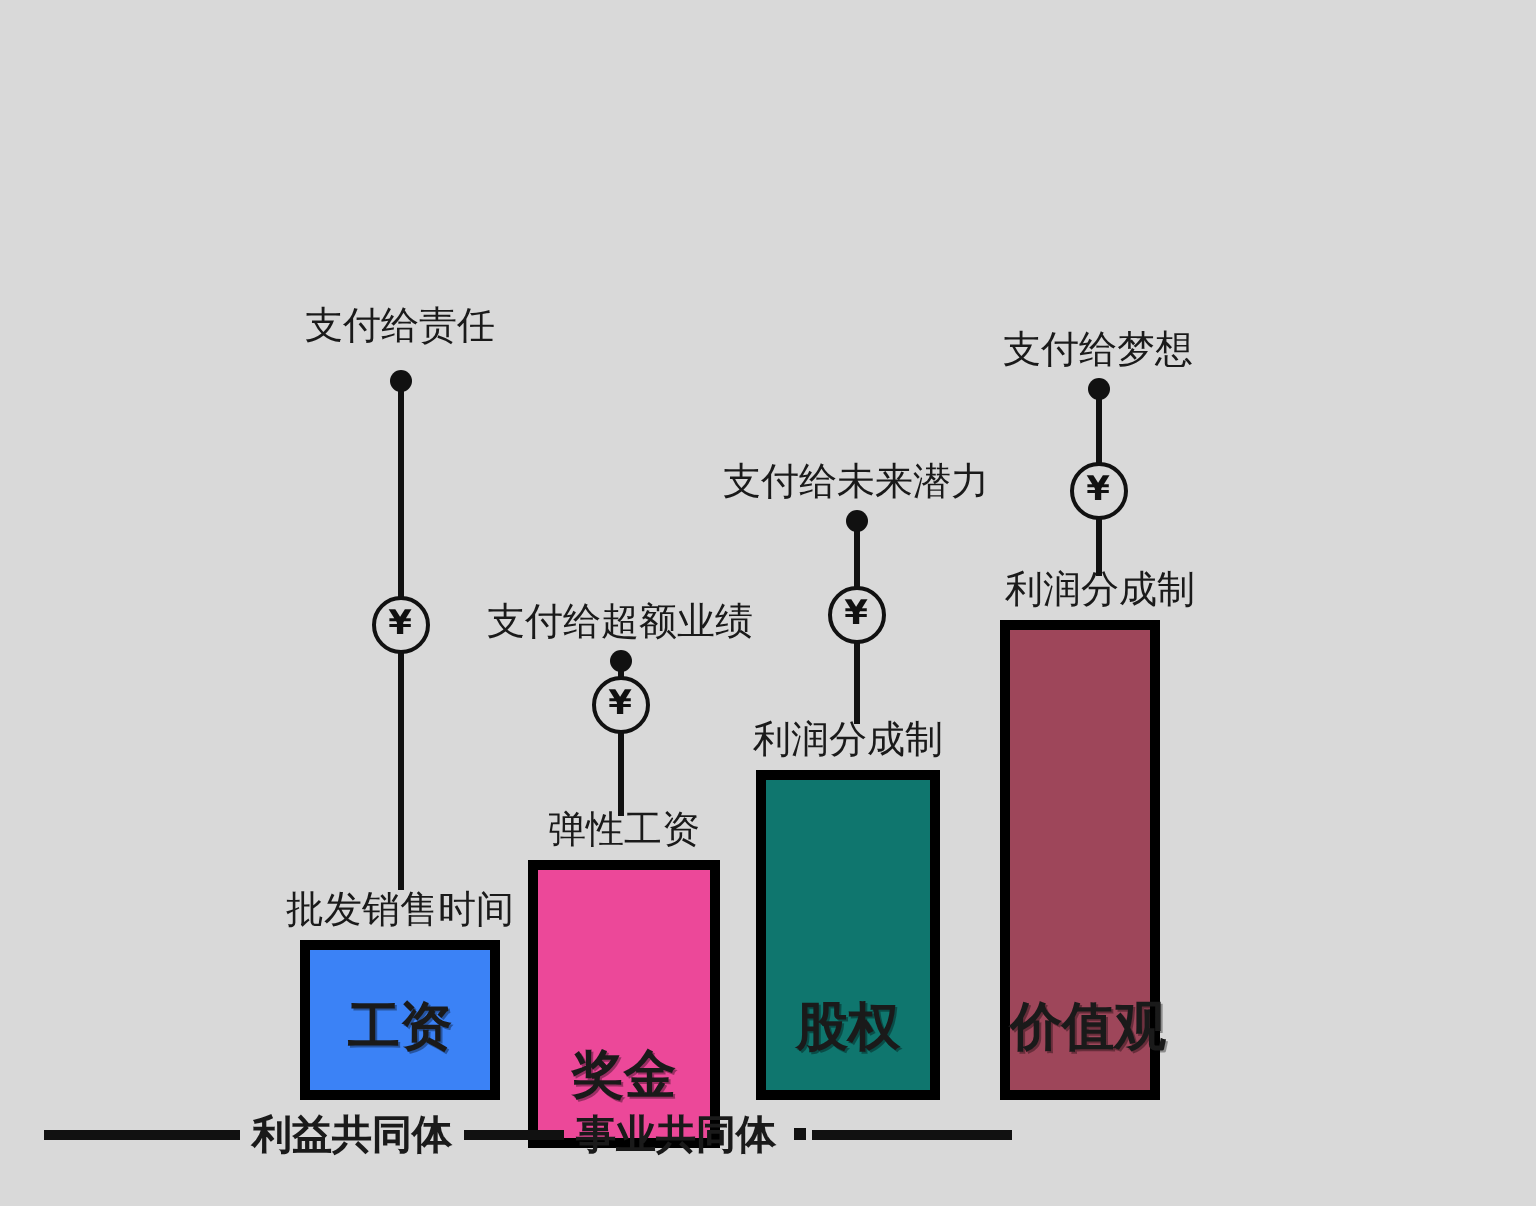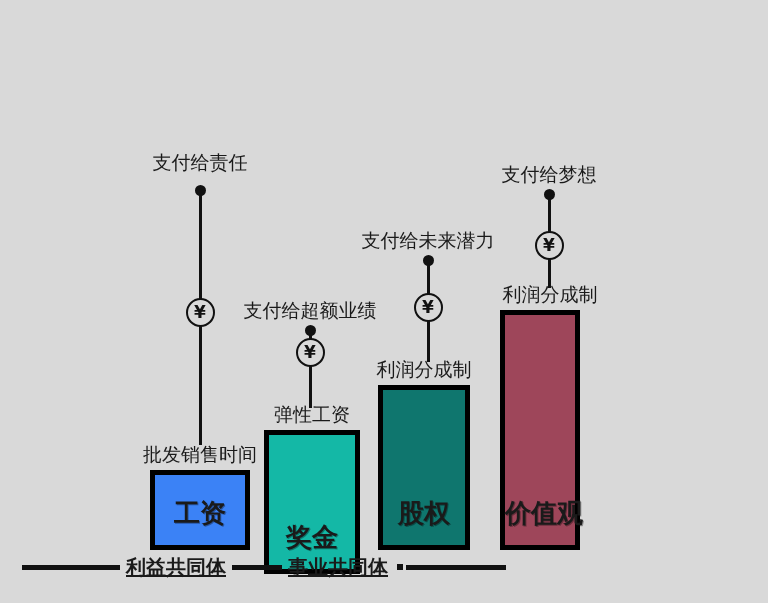--- a/index.html
+++ b/index.html
@@ -81,21 +81,21 @@
     position: absolute;
     left: 0; top: 552px; width: 768px; height: 30px;
     display: flex;
     align-items: center;
   }
   .axis-text {
     font-size: 19px; color: #1a1a1a;
     white-space: nowrap;
     font-family: "Liberation Serif","DejaVu Serif",serif;
   }
-  .axis-text.strong { font-weight: bold; font-size: 20px; text-decoration: underline; }
+  .axis-text.strong { font-weight: bold; font-size: 20px; }
   .axis-line { height: 5px; background: #111; }
   .axis-dot { width: 6px; height: 6px; background: #111; margin: 0 3px; }
 </style>
 </head>
 <body>
 
 <div id="stage">
 
 
   <div id="stems-layer">
@@ -115,21 +115,21 @@
       <div class="stem" style="left: 547.5px; top: 192px; height: 96px;"></div>
       <div class="stem-dot" style="left: 543.5px; top: 189px;"></div>
       <div class="yen-badge" style="left: 534.5px; top: 230.5px;">¥</div>
     </div>
   <div id="bars-layer">
       <div class="bar-toplabel" style="left: 100px; top: 442px; width: 200px;">批发销售时间</div>
       <div class="bar" style="left: 150px; top: 470px; width: 100px; height: 80px; background: #3b82f6; border-color: rgb(0, 0, 0);">
         <div class="bar-label">工资</div>
       </div>
       <div class="bar-toplabel" style="left: 212px; top: 402px; width: 200px;">弹性工资</div>
-      <div class="bar" style="left: 264px; top: 430px; width: 96px; height: 144px; background: #14b8a6; border-color: rgb(0, 0, 0);">
+      <div class="bar" style="left: 264px; top: 430px; width: 96px; height: 144px; background: #ec4899; border-color: rgb(0, 0, 0);">
         <div class="bar-label">奖金</div>
       </div>
       <div class="bar-toplabel" style="left: 324px; top: 357px; width: 200px;">利润分成制</div>
       <div class="bar" style="left: 378px; top: 385px; width: 92px; height: 165px; background: #0f766e; border-color: rgb(0, 0, 0);">
         <div class="bar-label">股权</div>
       </div>
       <div class="bar-toplabel" style="left: 450px; top: 282px; width: 200px;">利润分成制</div>
       <div class="bar" style="left: 500px; top: 310px; width: 80px; height: 240px; background: rgb(158, 70, 90); border-color: rgb(0, 0, 0); padding-left: 18px;">
         <div class="bar-label">价值观</div>
       </div>

